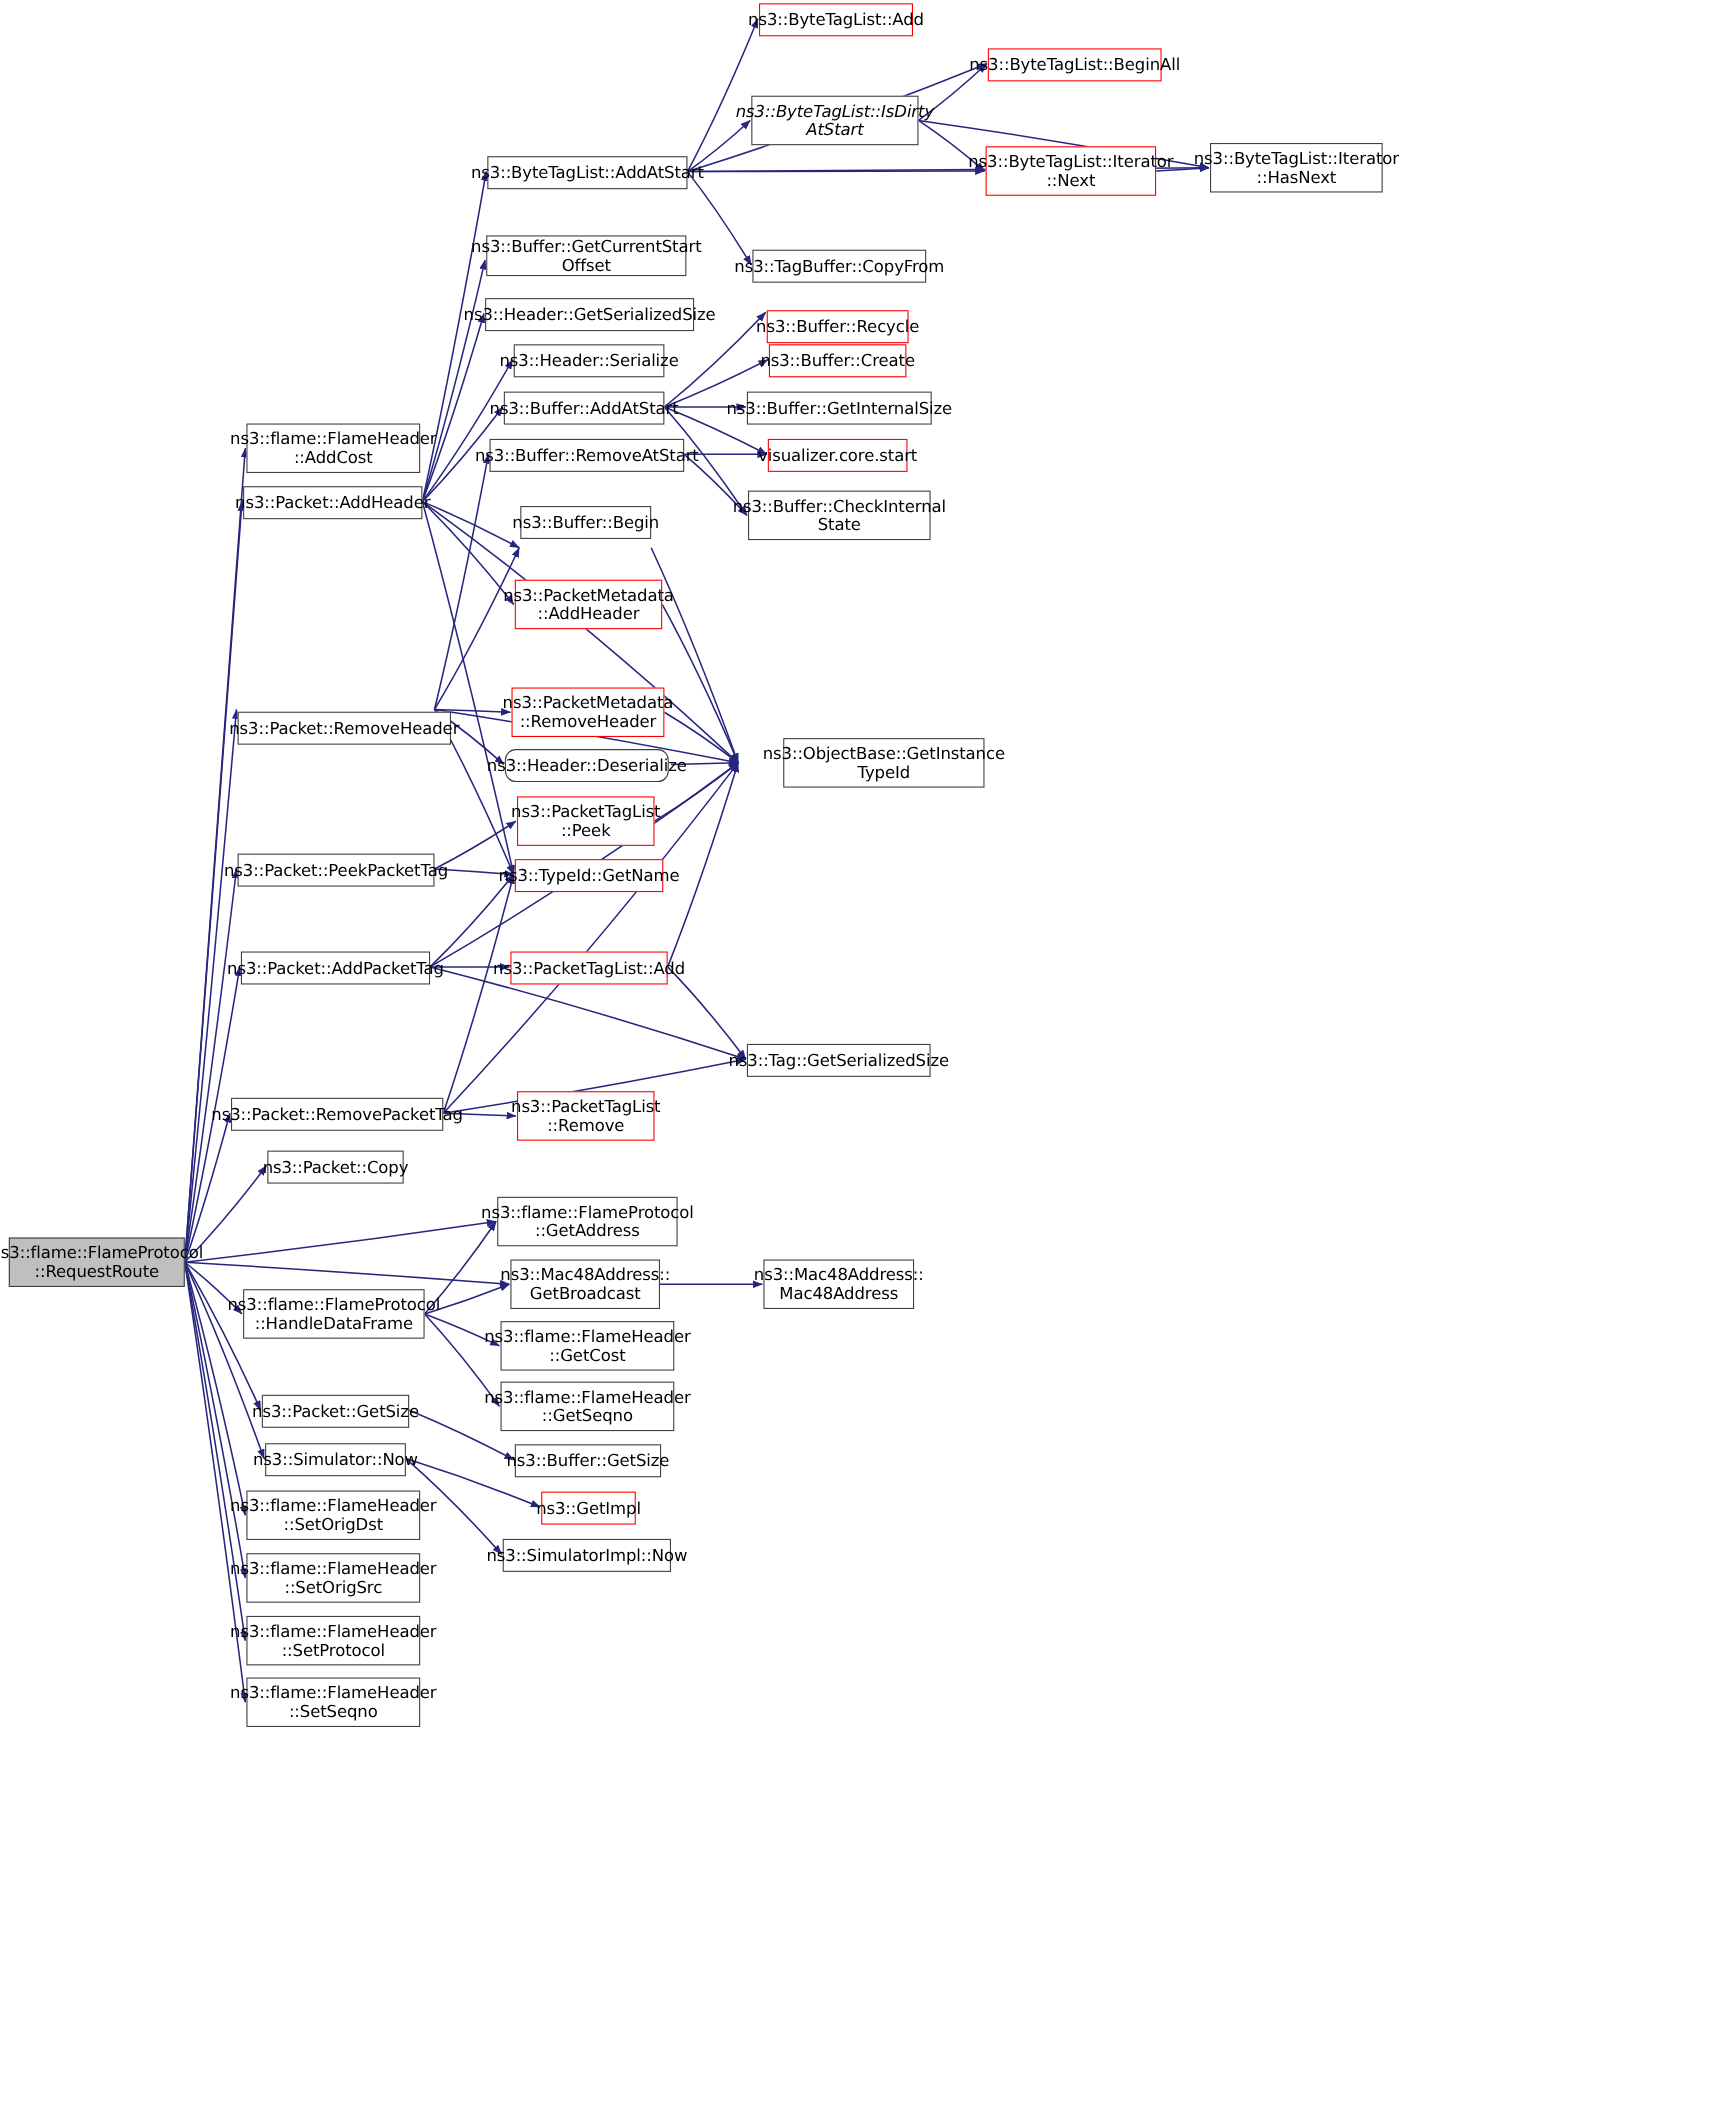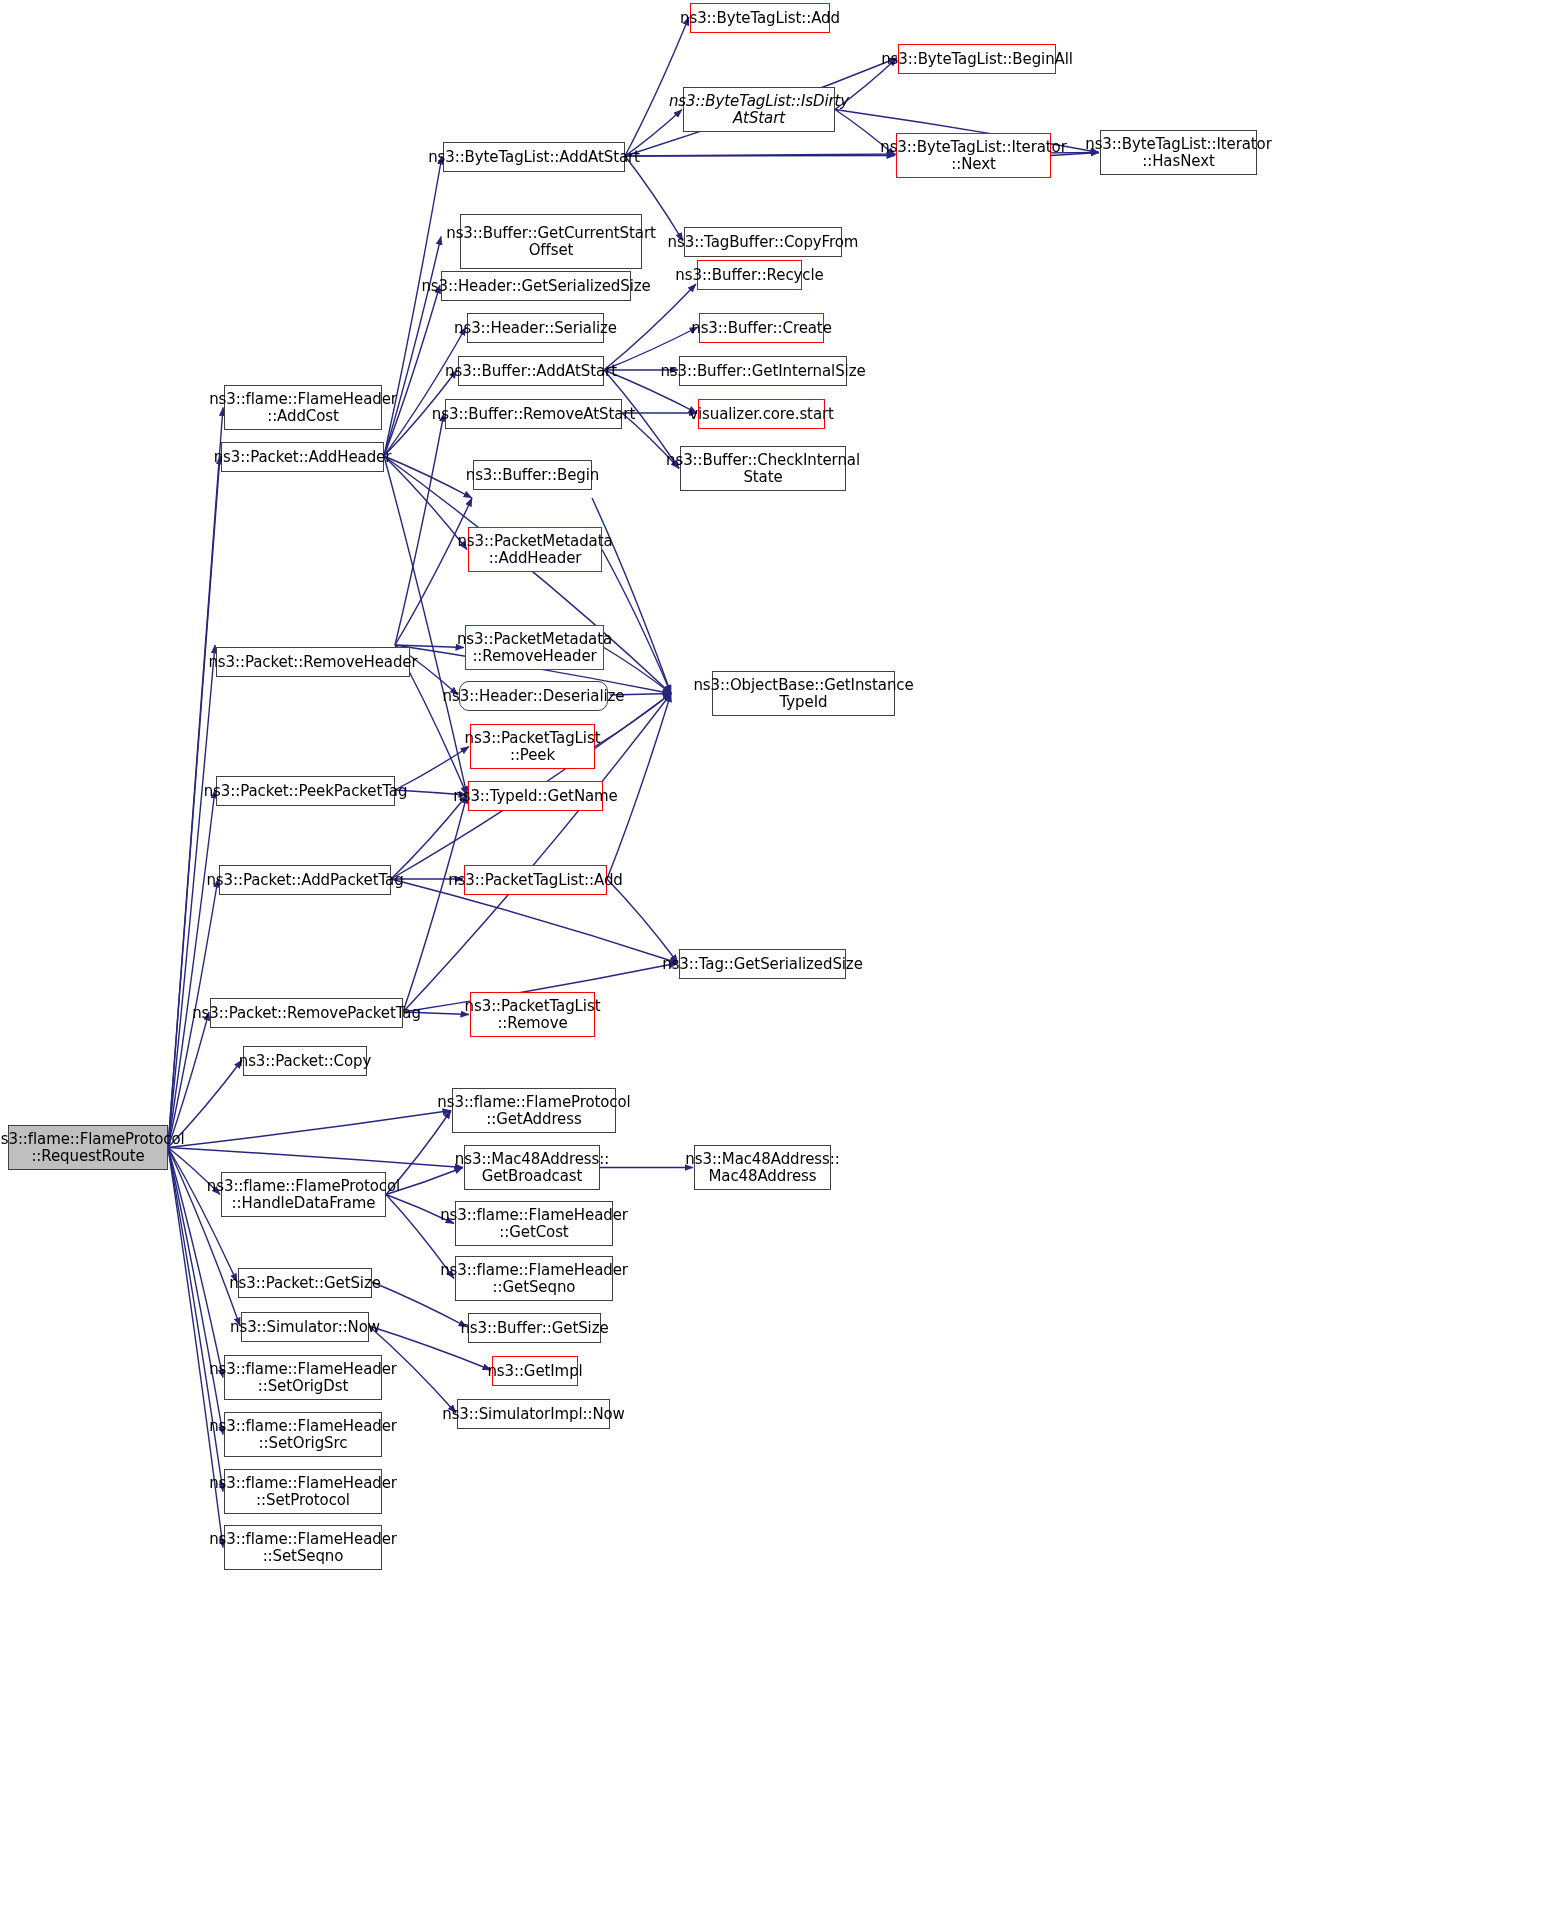--- a/index.html
+++ b/index.html
@@ -156,21 +156,21 @@
       <div class="node" style="left: 241px; top: 1312px; width: 128px; height: 28px;"><span class="node-label">ns3::Simulator::Now</span></div>
       <div class="node" style="left: 224px; top: 1355px; width: 158px; height: 45px;"><span class="node-label">ns3::flame::FlameHeader
 ::SetOrigDst</span></div>
       <div class="node" style="left: 224px; top: 1412px; width: 158px; height: 45px;"><span class="node-label">ns3::flame::FlameHeader
 ::SetOrigSrc</span></div>
       <div class="node" style="left: 224px; top: 1469px; width: 158px; height: 45px;"><span class="node-label">ns3::flame::FlameHeader
 ::SetProtocol</span></div>
       <div class="node" style="left: 224px; top: 1525px; width: 158px; height: 45px;"><span class="node-label">ns3::flame::FlameHeader
 ::SetSeqno</span></div>
       <div class="node" style="left: 443px; top: 142px; width: 182px; height: 28px;"><span class="node-label">ns3::ByteTagList::AddAtStart</span></div>
-      <div class="node" style="left: 460px; top: 214px; width: 182px; height: 55px;"><span class="node-label">ns3::Buffer::GetCurrentStart
+      <div class="node" style="left: 442px; top: 214px; width: 182px; height: 37px;"><span class="node-label">ns3::Buffer::GetCurrentStart
 Offset</span></div>
       <div class="node" style="left: 441px; top: 271px; width: 190px; height: 28px;"><span class="node-label">ns3::Header::GetSerializedSize</span></div>
       <div class="node" style="left: 467px; top: 313px; width: 137px; height: 28px;"><span class="node-label">ns3::Header::Serialize</span></div>
       <div class="node" style="left: 458px; top: 356px; width: 146px; height: 28px;"><span class="node-label">ns3::Buffer::AddAtStart</span></div>
       <div class="node" style="left: 445px; top: 399px; width: 177px; height: 28px;"><span class="node-label">ns3::Buffer::RemoveAtStart</span></div>
       <div class="node" style="left: 473px; top: 460px; width: 119px; height: 28px;"><span class="node-label">ns3::Buffer::Begin</span></div>
       <div class="node red" style="left: 468px; top: 527px; width: 134px; height: 45px;"><span class="node-label">ns3::PacketMetadata
 ::AddHeader</span></div>
       <div class="node red" style="left: 465px; top: 625px; width: 139px; height: 45px;"><span class="node-label">ns3::PacketMetadata
 ::RemoveHeader</span></div>
@@ -189,21 +189,21 @@
 ::GetCost</span></div>
       <div class="node" style="left: 455px; top: 1256px; width: 158px; height: 45px;"><span class="node-label">ns3::flame::FlameHeader
 ::GetSeqno</span></div>
       <div class="node" style="left: 468px; top: 1313px; width: 133px; height: 28px;"><span class="node-label">ns3::Buffer::GetSize</span></div>
       <div class="node red" style="left: 492px; top: 1356px; width: 86px; height: 28px;"><span class="node-label">ns3::GetImpl</span></div>
       <div class="node" style="left: 457px; top: 1399px; width: 153px; height: 28px;"><span class="node-label">ns3::SimulatorImpl::Now</span></div>
       <div class="node red" style="left: 690px; top: 3px; width: 140px; height: 28px;"><span class="node-label">ns3::ByteTagList::Add</span></div>
       <div class="node" style="left: 683px; top: 87px; width: 152px; height: 45px; font-style: italic;"><span class="node-label">ns3::ByteTagList::IsDirty
 AtStart</span></div>
       <div class="node" style="left: 684px; top: 227px; width: 158px; height: 28px;"><span class="node-label">ns3::TagBuffer::CopyFrom</span></div>
-      <div class="node red" style="left: 697px; top: 260px; width: 105px; height: 28px; align-items: center;"><span class="node-label">ns3::Buffer::Recycle</span></div>
+      <div class="node red" style="left: 697px; top: 282px; width: 129px; height: 28px; align-items: center;"><span class="node-label">ns3::Buffer::Recycle</span></div>
       <div class="node red" style="left: 699px; top: 313px; width: 125px; height: 28px;"><span class="node-label">ns3::Buffer::Create</span></div>
       <div class="node" style="left: 679px; top: 356px; width: 168px; height: 28px;"><span class="node-label">ns3::Buffer::GetInternalSize</span></div>
       <div class="node red" style="left: 698px; top: 399px; width: 127px; height: 28px;"><span class="node-label">visualizer.core.start</span></div>
       <div class="node" style="left: 680px; top: 446px; width: 166px; height: 45px;"><span class="node-label">ns3::Buffer::CheckInternal
 State</span></div>
       <div class="node" style="left: 712px; top: 671px; width: 183px; height: 45px;"><span class="node-label">ns3::ObjectBase::GetInstance
 TypeId</span></div>
       <div class="node" style="left: 679px; top: 949px; width: 167px; height: 28px;"><span class="node-label">ns3::Tag::GetSerializedSize</span></div>
       <div class="node" style="left: 694px; top: 1145px; width: 137px; height: 45px;"><span class="node-label">ns3::Mac48Address::
 Mac48Address</span></div>

